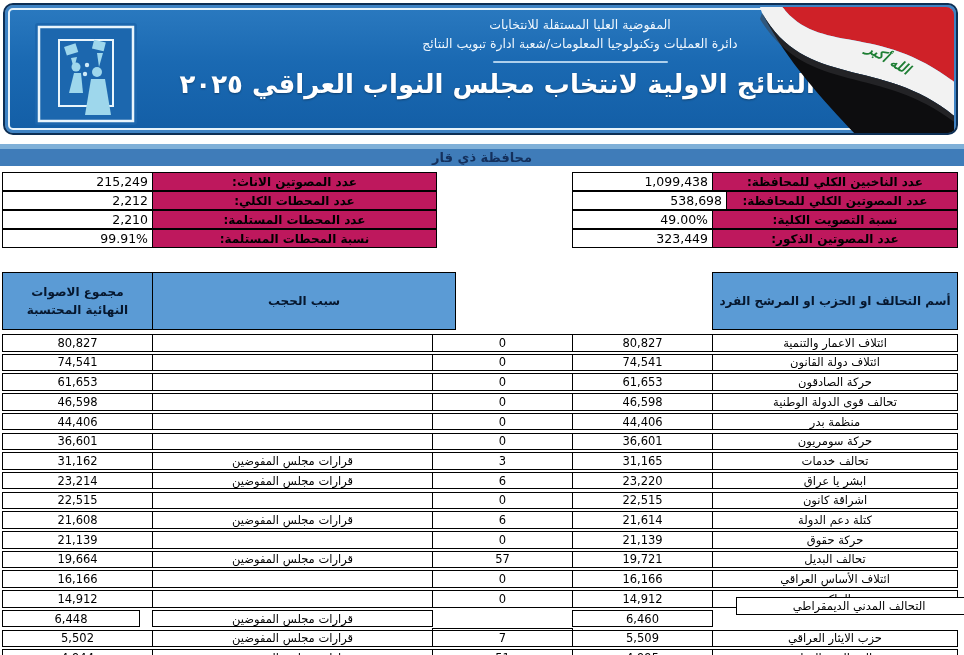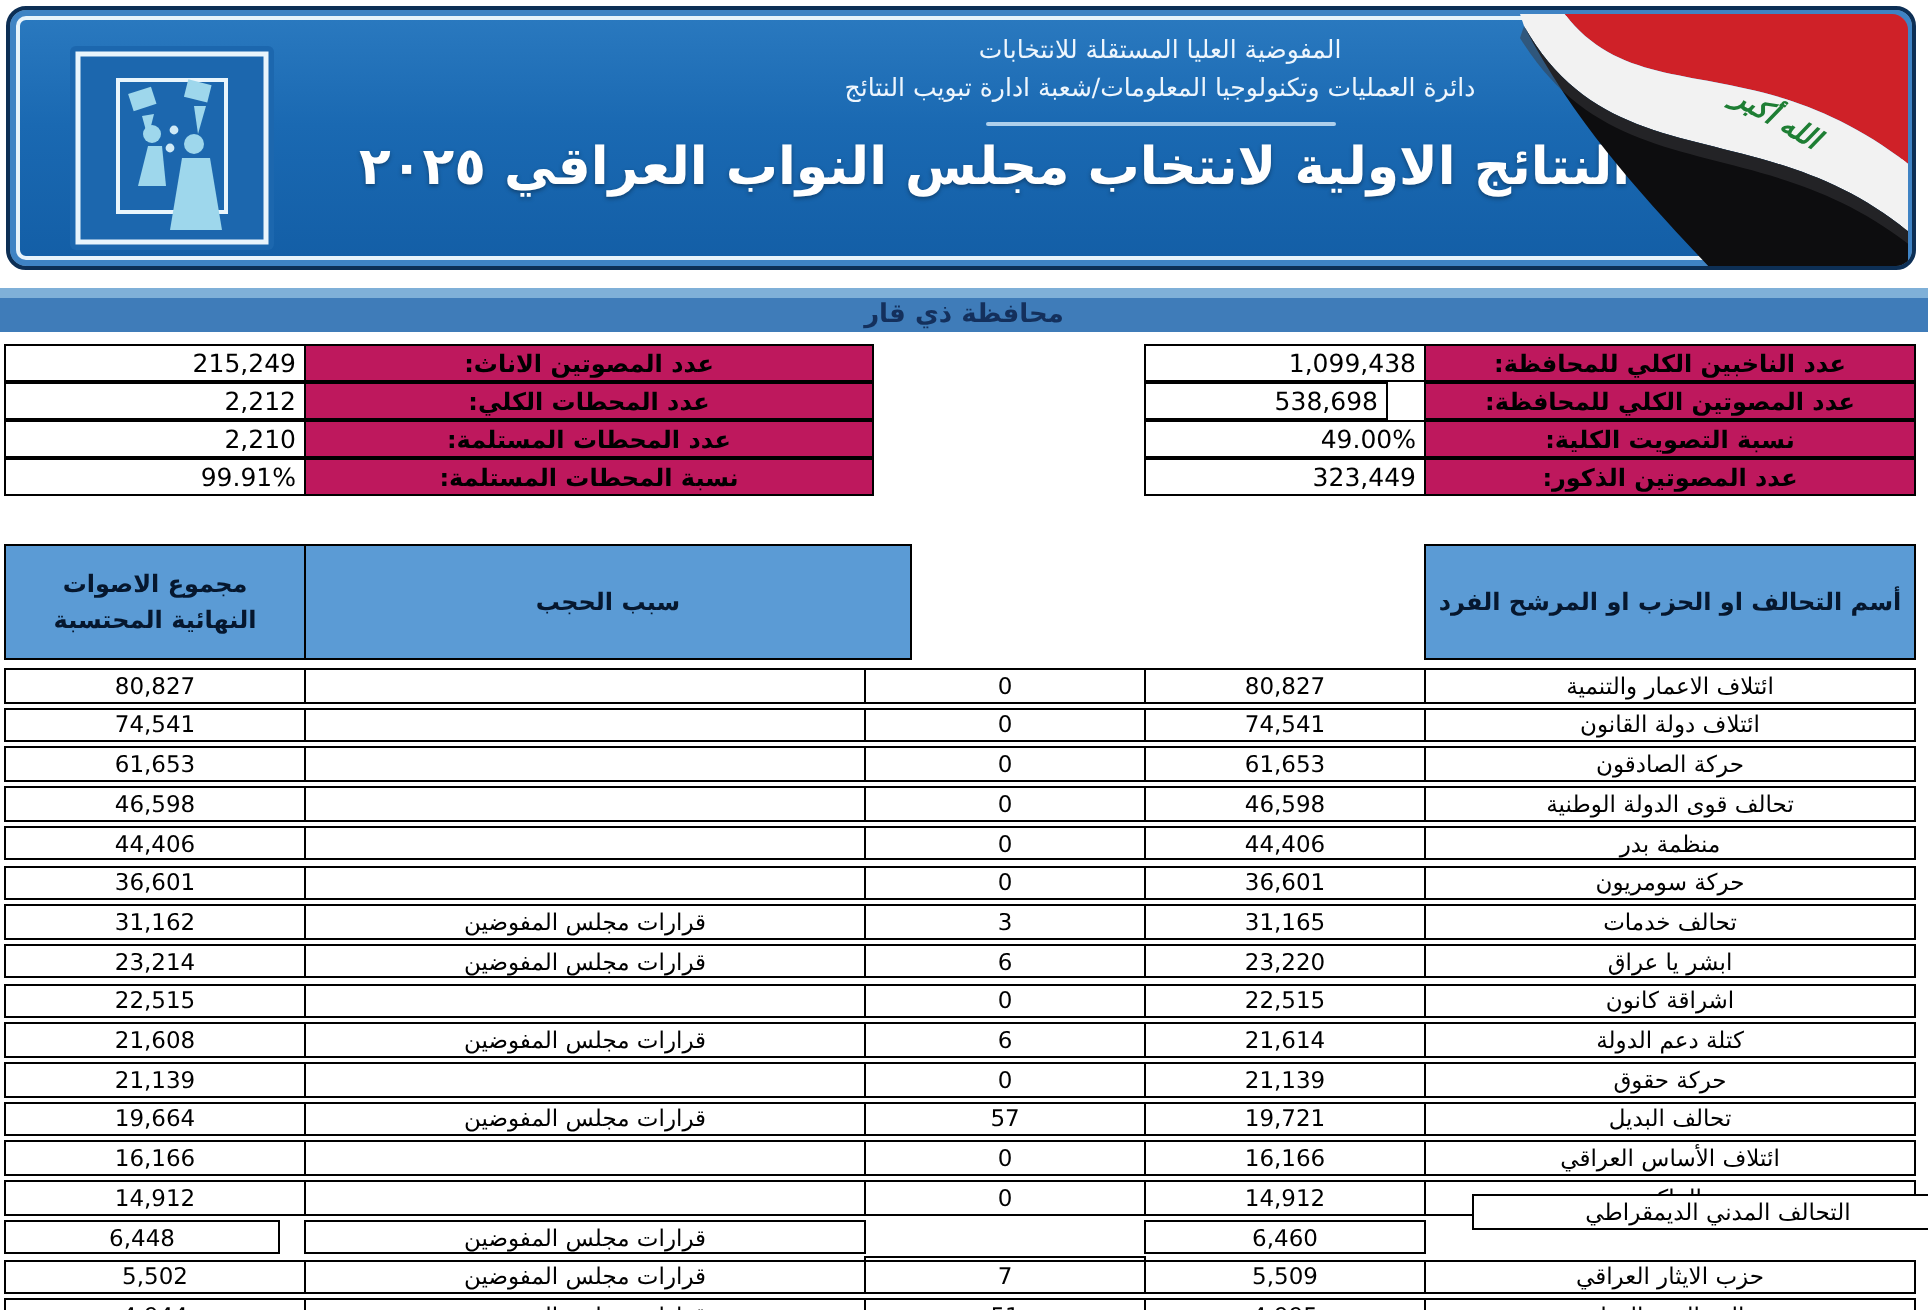--- a/index.html
+++ b/index.html
@@ -93,21 +93,21 @@
 
   <div class="province-strip"></div>
   <div class="province-bar">
     <span>محافظة ذي قار</span>
   </div>
 
   <div id="abs-root">
       <div class="cell stat-label" style="left: 712px; top: 172px; width: 246px; height: 19px;">عدد الناخبين الكلي للمحافظة:</div>
       <div class="cell stat-value" style="left: 572px; top: 172px; width: 141px; height: 19px;">1,099,438</div>
       <div class="cell stat-label" style="left: 712px; top: 191px; width: 246px; height: 19px;">عدد المصوتين الكلي للمحافظة:</div>
-      <div class="cell stat-value" style="left: 572px; top: 191px; width: 122px; height: 19px;">538,698</div>
+      <div class="cell stat-value" style="left: 572px; top: 191px; width: 155px; height: 19px;">538,698</div>
       <div class="cell stat-label" style="left: 712px; top: 210px; width: 246px; height: 19px;">نسبة التصويت الكلية:</div>
       <div class="cell stat-value" style="left: 572px; top: 210px; width: 141px; height: 19px;">49.00%</div>
       <div class="cell stat-label" style="left: 712px; top: 229px; width: 246px; height: 19px;">عدد المصوتين الذكور:</div>
       <div class="cell stat-value" style="left: 572px; top: 229px; width: 141px; height: 19px;">323,449</div>
       <div class="cell stat-label" style="left: 152px; top: 172px; width: 285px; height: 19px;">عدد المصوتين الاناث:</div>
       <div class="cell stat-value" style="left: 2px; top: 172px; width: 151px; height: 19px;">215,249</div>
       <div class="cell stat-label" style="left: 152px; top: 191px; width: 285px; height: 19px;">عدد المحطات الكلي:</div>
       <div class="cell stat-value" style="left: 2px; top: 191px; width: 151px; height: 19px;">2,212</div>
       <div class="cell stat-label" style="left: 152px; top: 210px; width: 285px; height: 19px;">عدد المحطات المستلمة:</div>
       <div class="cell stat-value" style="left: 2px; top: 210px; width: 151px; height: 19px;">2,210</div>

